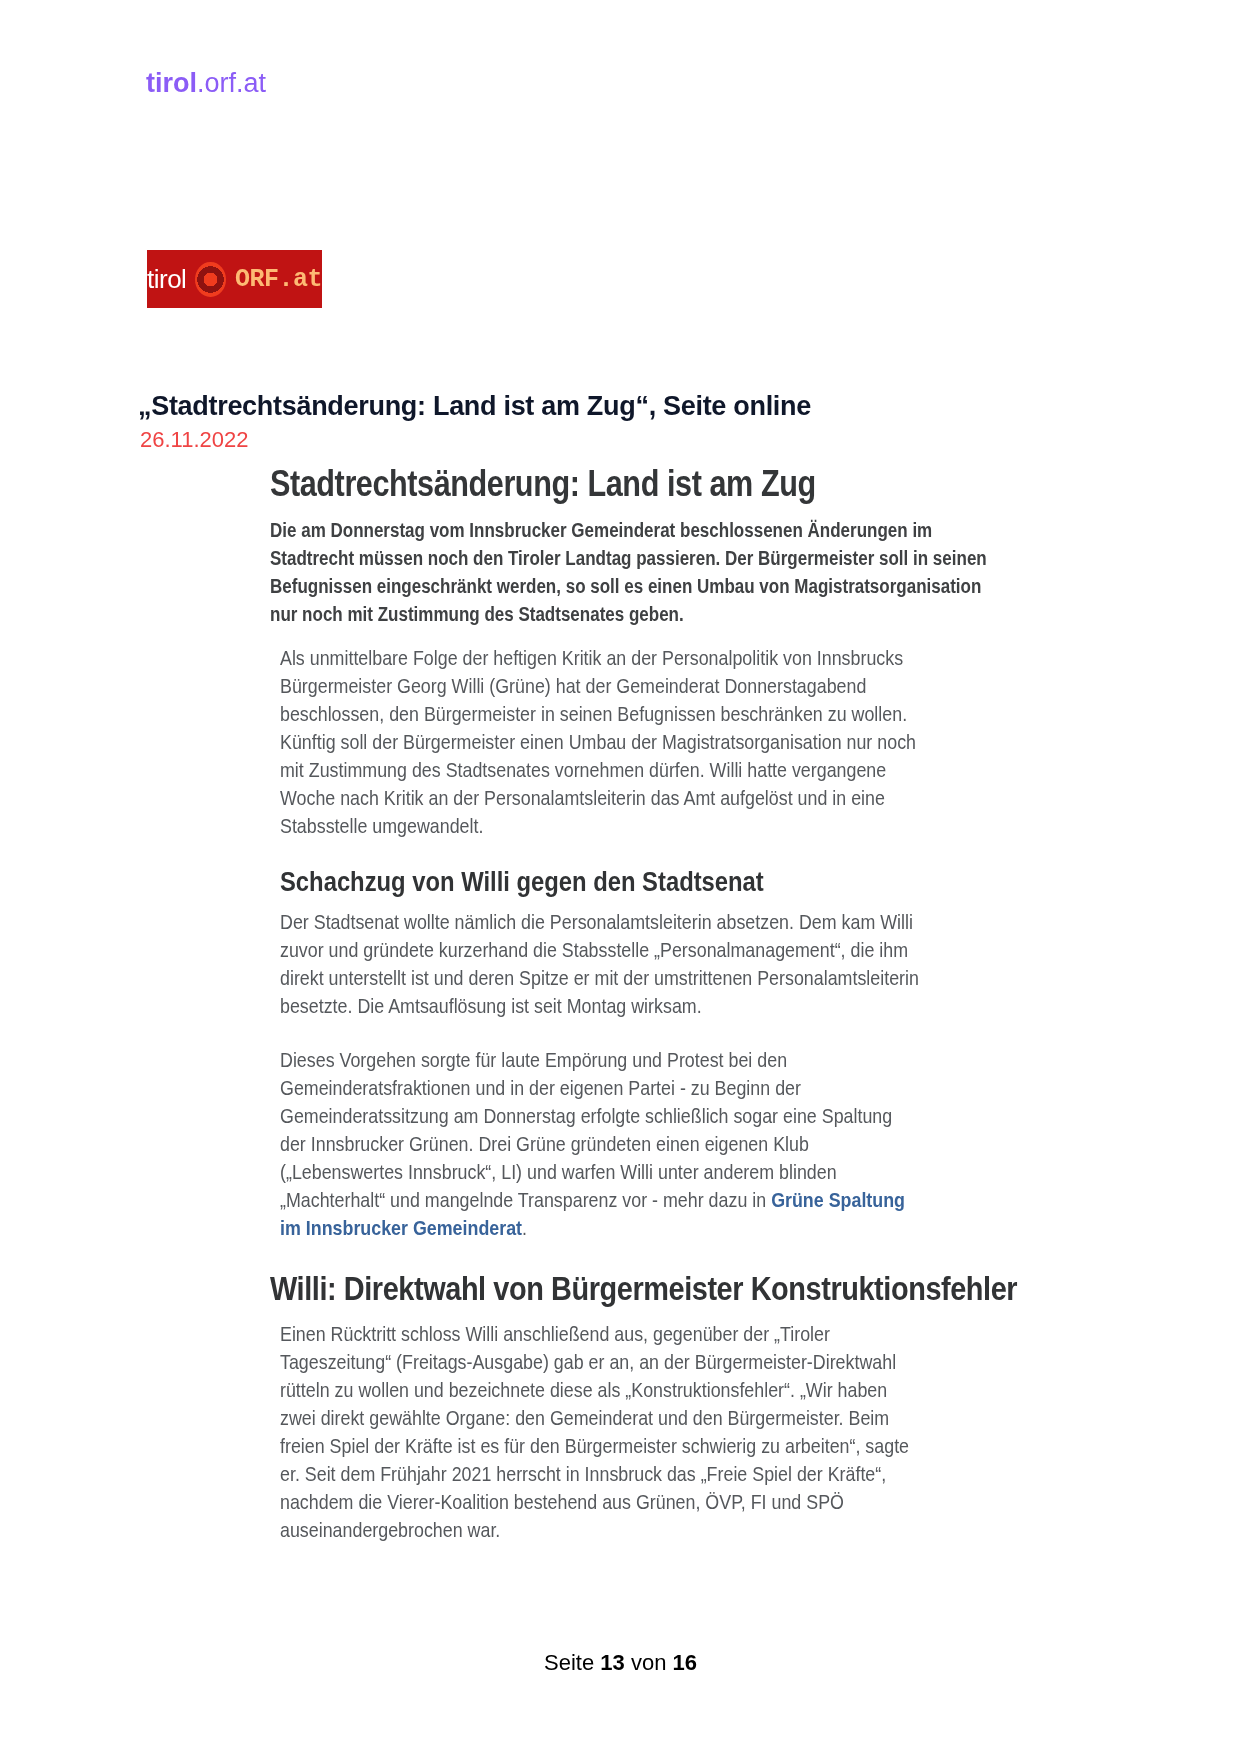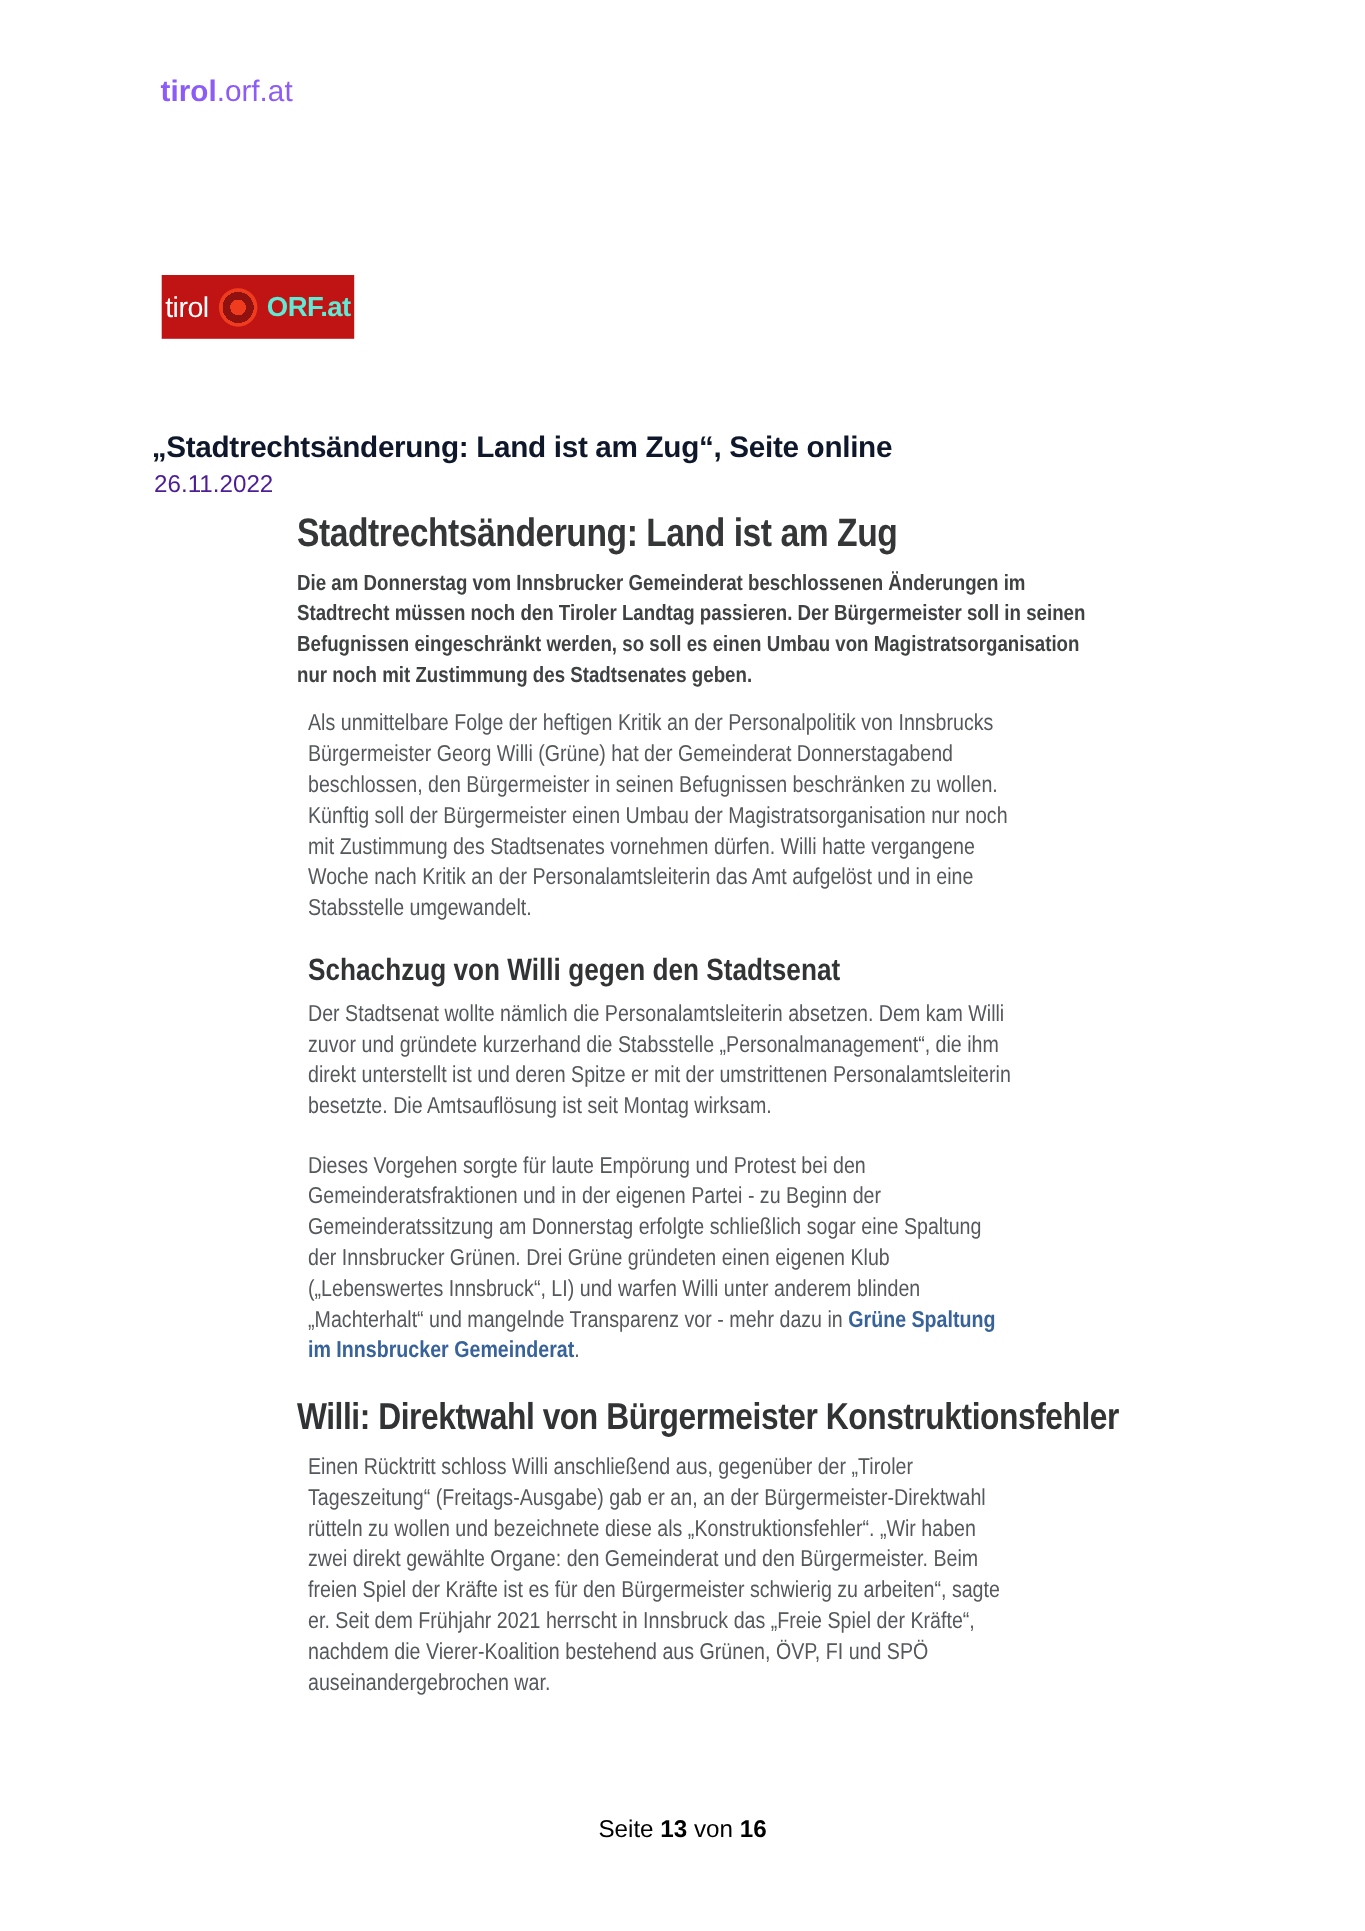--- a/index.html
+++ b/index.html
@@ -25,31 +25,31 @@
     background: #c01313;
     display: flex; align-items: center; justify-content: center;
     gap: 9px;
   }
   .logo-tirol { color: #ffffff; font-size: 26px; letter-spacing: -0.5px; }
   .orf-eye {
     width: 35px; height: 35px; border-radius: 50%;
     background: radial-gradient(circle at 50% 50%,
       #f03c1e 0 29%, #8f1210 29% 57%, #f03c1e 57% 100%);
   }
-  .logo-orfat { color: #5eead4; font-size: 25px; font-weight: bold; letter-spacing: -0.5px; }
+  .logo-orfat { color: #fdba74; font-size: 25px; font-weight: bold; letter-spacing: -0.5px; font-family: Liberation Mono, monospace; }
 
   
   .doc-title {
     position: absolute; left: 138px; top: 391px;
     font-size: 27px; font-weight: bold; color: #0f172a;
     letter-spacing: -0.3px;
   }
   .doc-date {
     position: absolute; left: 140px; top: 427px;
-    font-size: 22px; color: #4c1d95;
+    font-size: 22px; color: #ef4444;
   }
 
   
   .article {
     position: absolute; left: 270px; top: 464px; width: 745px;
   }
   .cx { transform: scaleX(0.85); transform-origin: 0 0; }
 
   .article-title {
     font-size: 36px; line-height: 40px; font-weight: bold;

